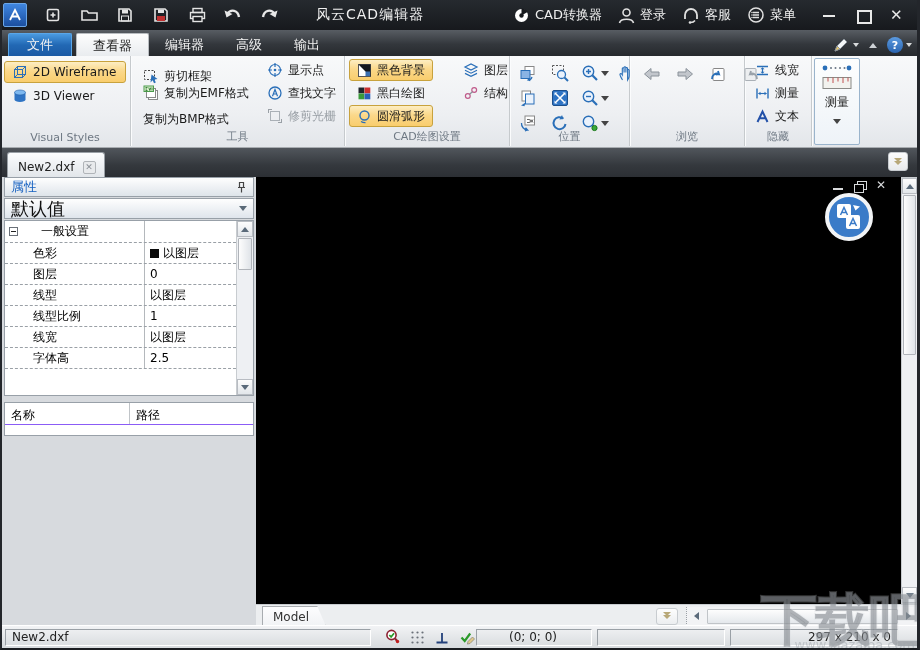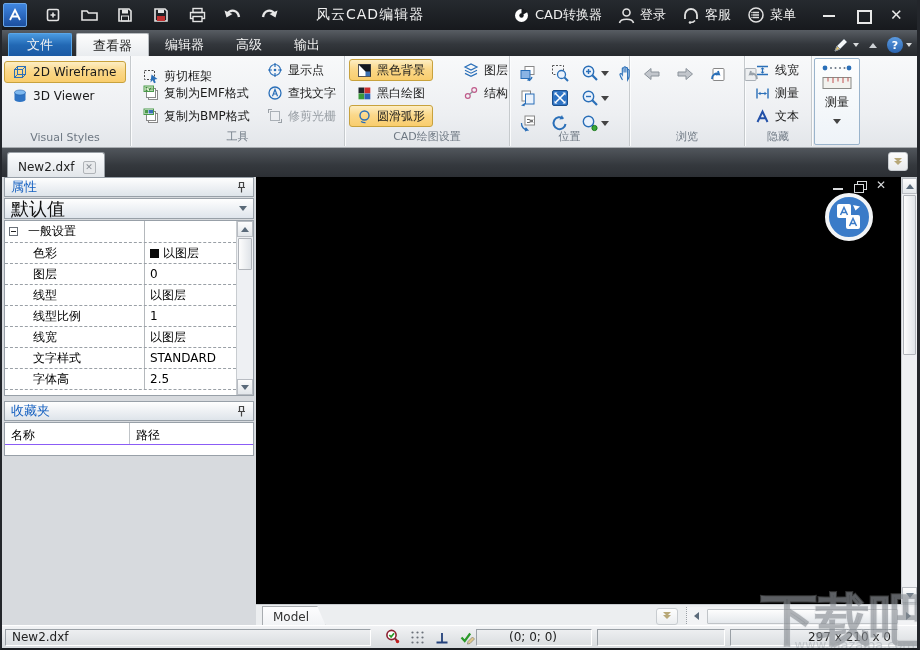--- a/index.html
+++ b/index.html
@@ -74,21 +74,21 @@
           padding:0 6px; font-size:13px; color:#1560c0; }
   .pin { margin-left:auto; cursor:pointer; }
   .combo { height:21px; margin-top:1px; background:linear-gradient(#fefefe,#dfe5ec); border:1px solid #98a0a8; display:flex;
            align-items:center; padding:0 6px; font-size:18px; color:#111; cursor:pointer; }
   .combo .tri-down { margin-left:auto; width:0; height:0; border-left:4px solid transparent; border-right:4px solid transparent; border-top:5px solid #5a6a78; }
   .ptable { position:relative; margin-top:1px; height:176px; background:#fff; border:1px solid #98a0a8; overflow:hidden; }
   .prow { display:flex; height:21px; align-items:center; border-bottom:1px dashed #9aa0a6; font-size:12px; color:#000; }
   .prow .lbl { width:140px; padding-left:28px; border-right:1px solid #b4b8bc; height:100%; display:flex; align-items:center; }
   .prow .val { flex:1; padding-left:5px; display:flex; align-items:center; gap:4px; }
   .prow-group { height:22px; }
-  .prow-group .lbl { padding-left:4px; gap:5px; font-weight:normal; }
+  .prow-group .lbl { padding-left:4px; gap:18px; font-weight:normal; }
   .expander { width:9px; height:9px; border:1px solid #6a7078; background:#fff; position:relative; display:inline-block; margin-right:5px; }
   .expander::before { content:""; position:absolute; left:1px; right:1px; top:3px; height:1px; background:#222; }
   .swatch { width:9px; height:9px; background:#0a0a0a; display:inline-block; }
   .vsb { position:absolute; right:0; top:0; bottom:0; width:17px; background:#eef0f3; border-left:1px solid #c8ccd0; }
   .sb-btn { position:absolute; left:0; right:0; height:16px; background:linear-gradient(#fdfdfd,#e2e6ea); border:1px solid #b8bcc2;
             display:flex; align-items:center; justify-content:center; cursor:pointer; }
   .sb-thumb { position:absolute; left:1px; right:1px; background:linear-gradient(90deg,#fdfdfd,#dfe3e8); border:1px solid #b0b4ba; border-radius:1px; cursor:pointer; }
   .tri { width:0; height:0; display:inline-block; }
   .tri.up { border-left:4px solid transparent; border-right:4px solid transparent; border-bottom:5px solid #5a6a7a; }
   .tri.dn { border-left:4px solid transparent; border-right:4px solid transparent; border-top:5px solid #5a6a7a; }
@@ -294,21 +294,21 @@
       </div>
       <div class="rbtn" style="position:absolute;left:4px;top:26px;">
         <svg width="16" height="16">
             <rect x="5.5" y="5.5" width="9" height="9" fill="#fff" stroke="#888"></rect>
             <rect x="3.5" y="3.5" width="9" height="9" fill="#fff" stroke="#888"></rect>
             <rect x="1" y="1" width="9.5" height="5.5" fill="#dff0d2" stroke="#4a9a4a"></rect>
             <path d="M2.5 2.5 h2 M2.5 4 h1.5 M2.5 5.5 h2 M5.8 2.5 l1 3 1-3 M9 2.5 v3" stroke="#2a7a2a" fill="none" stroke-width=".9"></path>
           </svg>
         <span>复制为EMF格式</span>
       </div>
-      <div class="rbtn" style="position:absolute;left:4px;top:49px;">
+      <div class="rbtn" style="position:absolute;left:4px;top:49px;flex-direction:column;">
         <svg width="16" height="16">
             <rect x="5.5" y="5.5" width="9" height="9" fill="#fff" stroke="#888"></rect>
             <rect x="3.5" y="3.5" width="9" height="9" fill="#fff" stroke="#888"></rect>
             <rect x="1" y="1" width="9.5" height="5.5" fill="#fff" stroke="#4a9a4a"></rect>
             <rect x="2" y="2" width="3" height="3.5" fill="#4a9a4a"></rect>
             <rect x="5.5" y="2" width="4.5" height="3.5" fill="#3a6fb8"></rect>
           </svg>
         <span>复制为BMP格式</span>
       </div>
       <div class="rbtn" style="position:absolute;left:128px;top:3px;">
@@ -581,47 +581,35 @@
         </div>
         <div class="prow">
           <span class="lbl">线型比例</span>
           <span class="val">1</span>
         </div>
         <div class="prow">
           <span class="lbl">线宽</span>
           <span class="val">以图层</span>
         </div>
         <div class="prow">
-          <span class="lbl">文字样式</span>
-          <span class="val">STANDARD</span>
-        </div>
-        <div class="prow">
           <span class="lbl">字体高</span>
           <span class="val">2.5</span>
         </div>
       </div>
       <div class="vsb">
         <div class="sb-btn" style="top:0;">
             <span class="tri up"></span>
           </div>
         <div class="sb-thumb" style="top:17px;height:32px;"></div>
         <div class="sb-btn" style="bottom:0;">
             <span class="tri dn"></span>
           </div>
       </div>
     </div>
     <div class="gap-strip"></div>
-    <div class="phdr">
-      <span>收藏夹</span>
-      <span class="pin">
-        <svg width="11" height="13">
-            <path d="M3.5 1.5 h4 v5 h-4 z M5.5 6.5 v5 M2 6.5 h7" stroke="#444" fill="none" stroke-width="1.2"></path>
-          </svg>
-      </span>
-    </div>
     <div class="favtable">
       <div class="favhdr">
         <span class="c1">名称</span>
         <span class="c2">路径</span>
       </div>
     </div>
   </div>
 
   <div class="canvas">
     <div class="mdi-controls">

